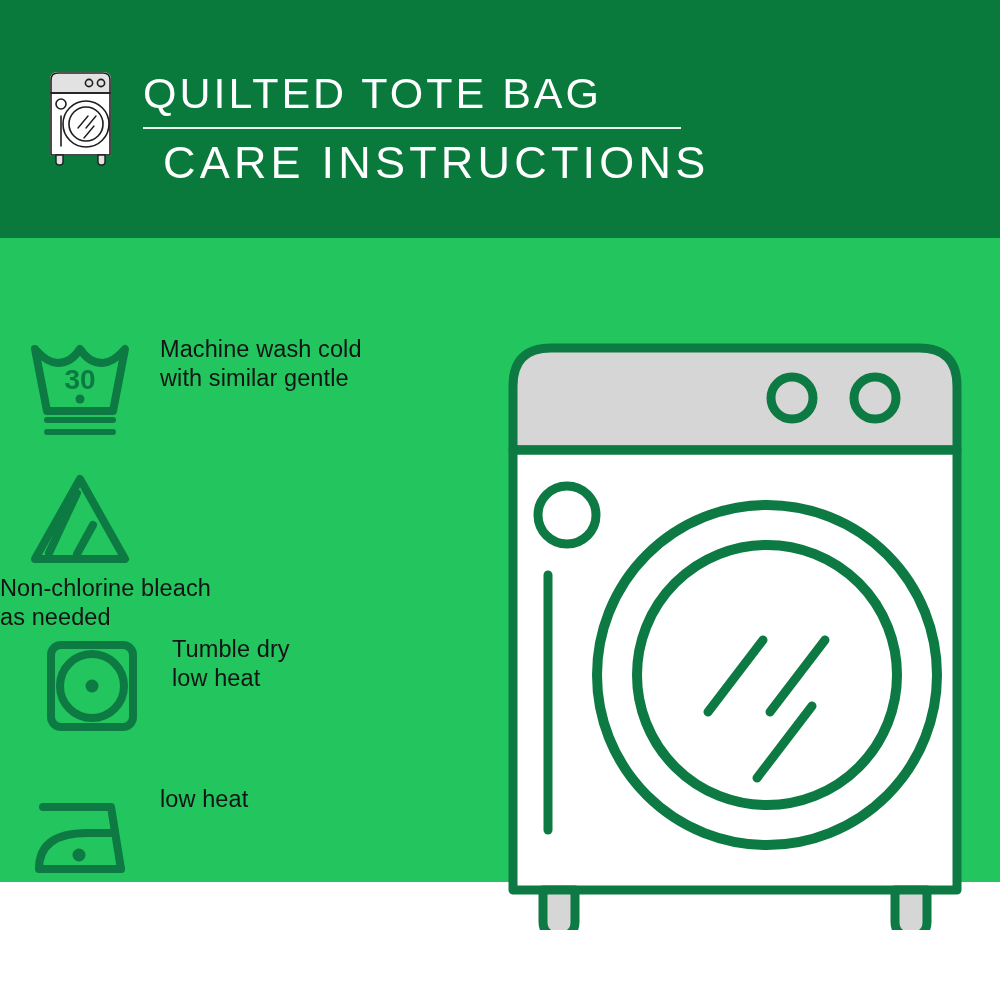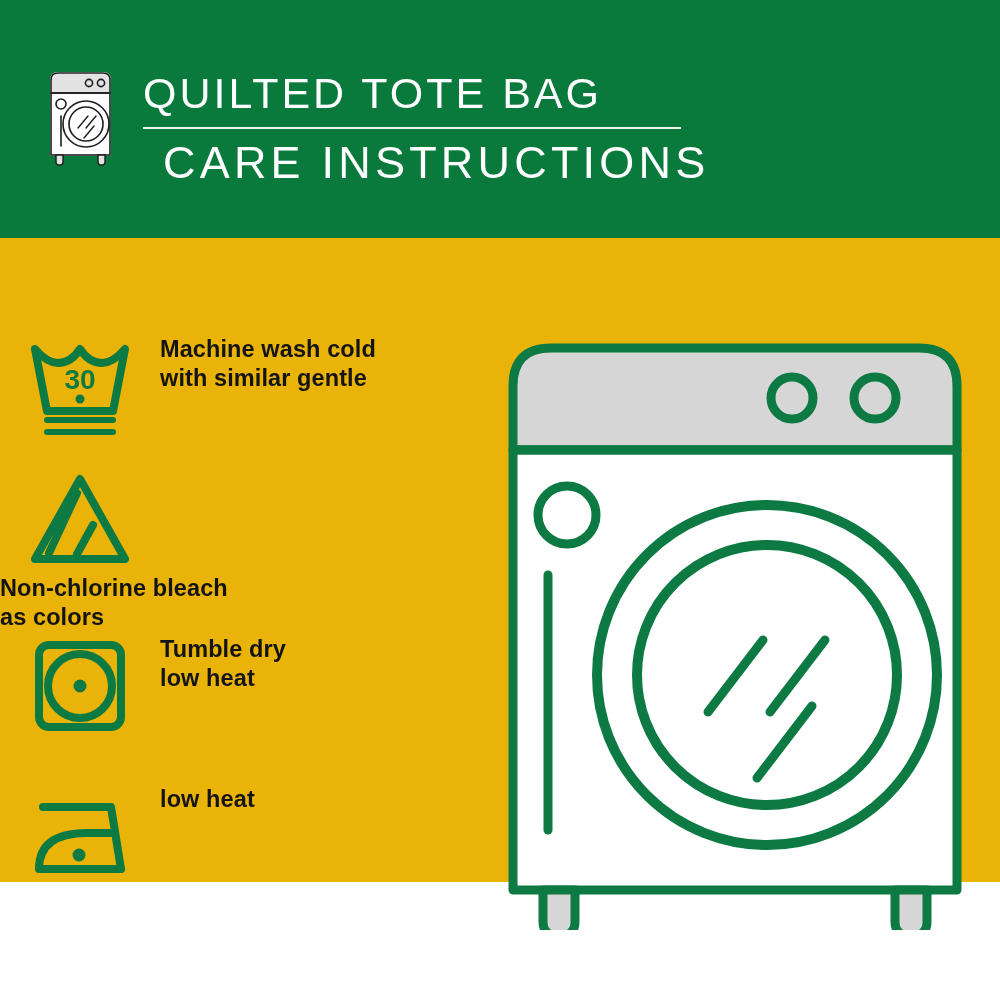--- a/index.html
+++ b/index.html
@@ -10,21 +10,21 @@
   body {
     width: 1000px;
     height: 1000px;
     font-family: "Liberation Sans", sans-serif;
     overflow: hidden;
   }
   #page {
     position: relative;
     width: 1000px;
     height: 882px;
-    background: #eab308;
+    background: #22c55e;
   }
 
   
   #header-band {
     position: absolute;
     left: 0;
     top: 0;
     width: 1000px;
     height: 238px;
     background: #0a7a3c;
@@ -87,31 +87,31 @@
   .care-symbol {
     width: 160px;
     min-width: 160px;
     display: flex;
     justify-content: center;
     align-items: flex-start;
   }
   .care-text {
     font-family: "Liberation Sans", sans-serif;
     font-size: 23.5px;
-    font-weight: 700;
+    font-weight: 400;
     color: #141414;
     line-height: 29px;
     letter-spacing: 0.1px;
     padding-top: 2px;
   }
   .care-text span { display: block; }
 
   #row-wash   { top: 95px; }
   #row-bleach { top: 229px; flex-direction: column; }
-  #row-dry    { top: 395px; }
+  #row-dry    { top: 395px; margin-left: 12px; }
   #row-iron   { top: 545px; }
 
   
   #machine-illustration {
     position: absolute;
     left: 495px;
     top: 330px;
     width: 480px;
     height: 600px;
   }
@@ -183,21 +183,21 @@
     <div class="care-row" id="row-bleach">
       <div class="care-symbol">
         <svg width="110" height="105" viewBox="0 0 110 105">
           <path d="M55 12 L100 92 L10 92 Z" fill="none" stroke="#0c7a42" stroke-width="8" stroke-linejoin="round"></path>
           <line x1="52" y1="26" x2="24" y2="86" stroke="#0c7a42" stroke-width="8" stroke-linecap="round"></line>
           <line x1="68" y1="58" x2="52" y2="87" stroke="#0c7a42" stroke-width="8" stroke-linecap="round"></line>
         </svg>
       </div>
       <div class="care-text">
         <span>Non-chlorine bleach</span>
-        <span>as colors</span>
+        <span>as needed</span>
       </div>
     </div>
 
     <div class="care-row" id="row-dry">
       <div class="care-symbol">
         <svg width="110" height="105" viewBox="0 0 110 105">
           <rect x="14" y="12" width="82" height="82" rx="10" ry="10" fill="none" stroke="#0c7a42" stroke-width="8"></rect>
           <circle cx="55" cy="53" r="32" fill="none" stroke="#0c7a42" stroke-width="8"></circle>
           <circle cx="55" cy="53" r="6.5" fill="#0c7a42"></circle>
         </svg>

